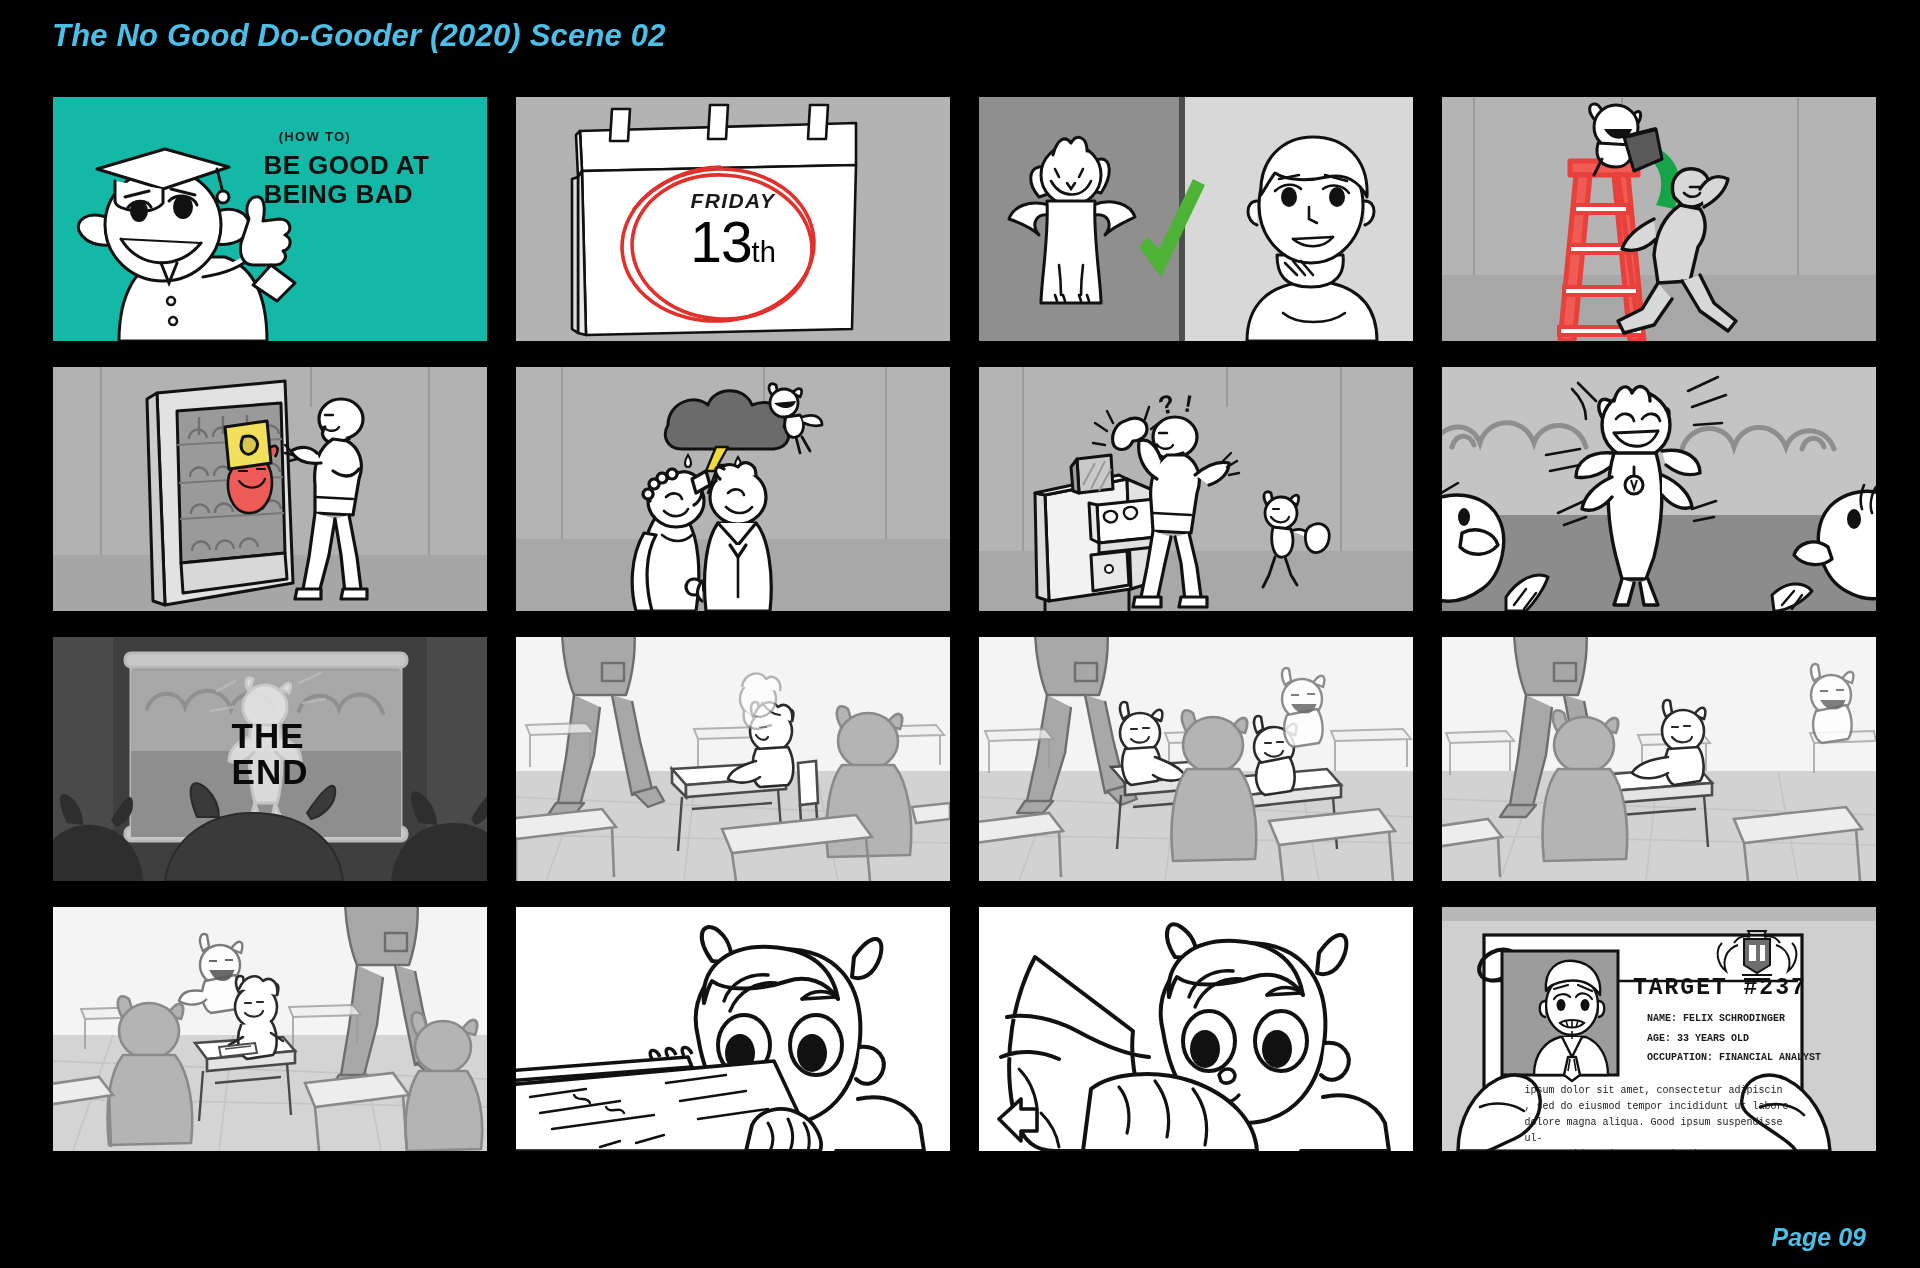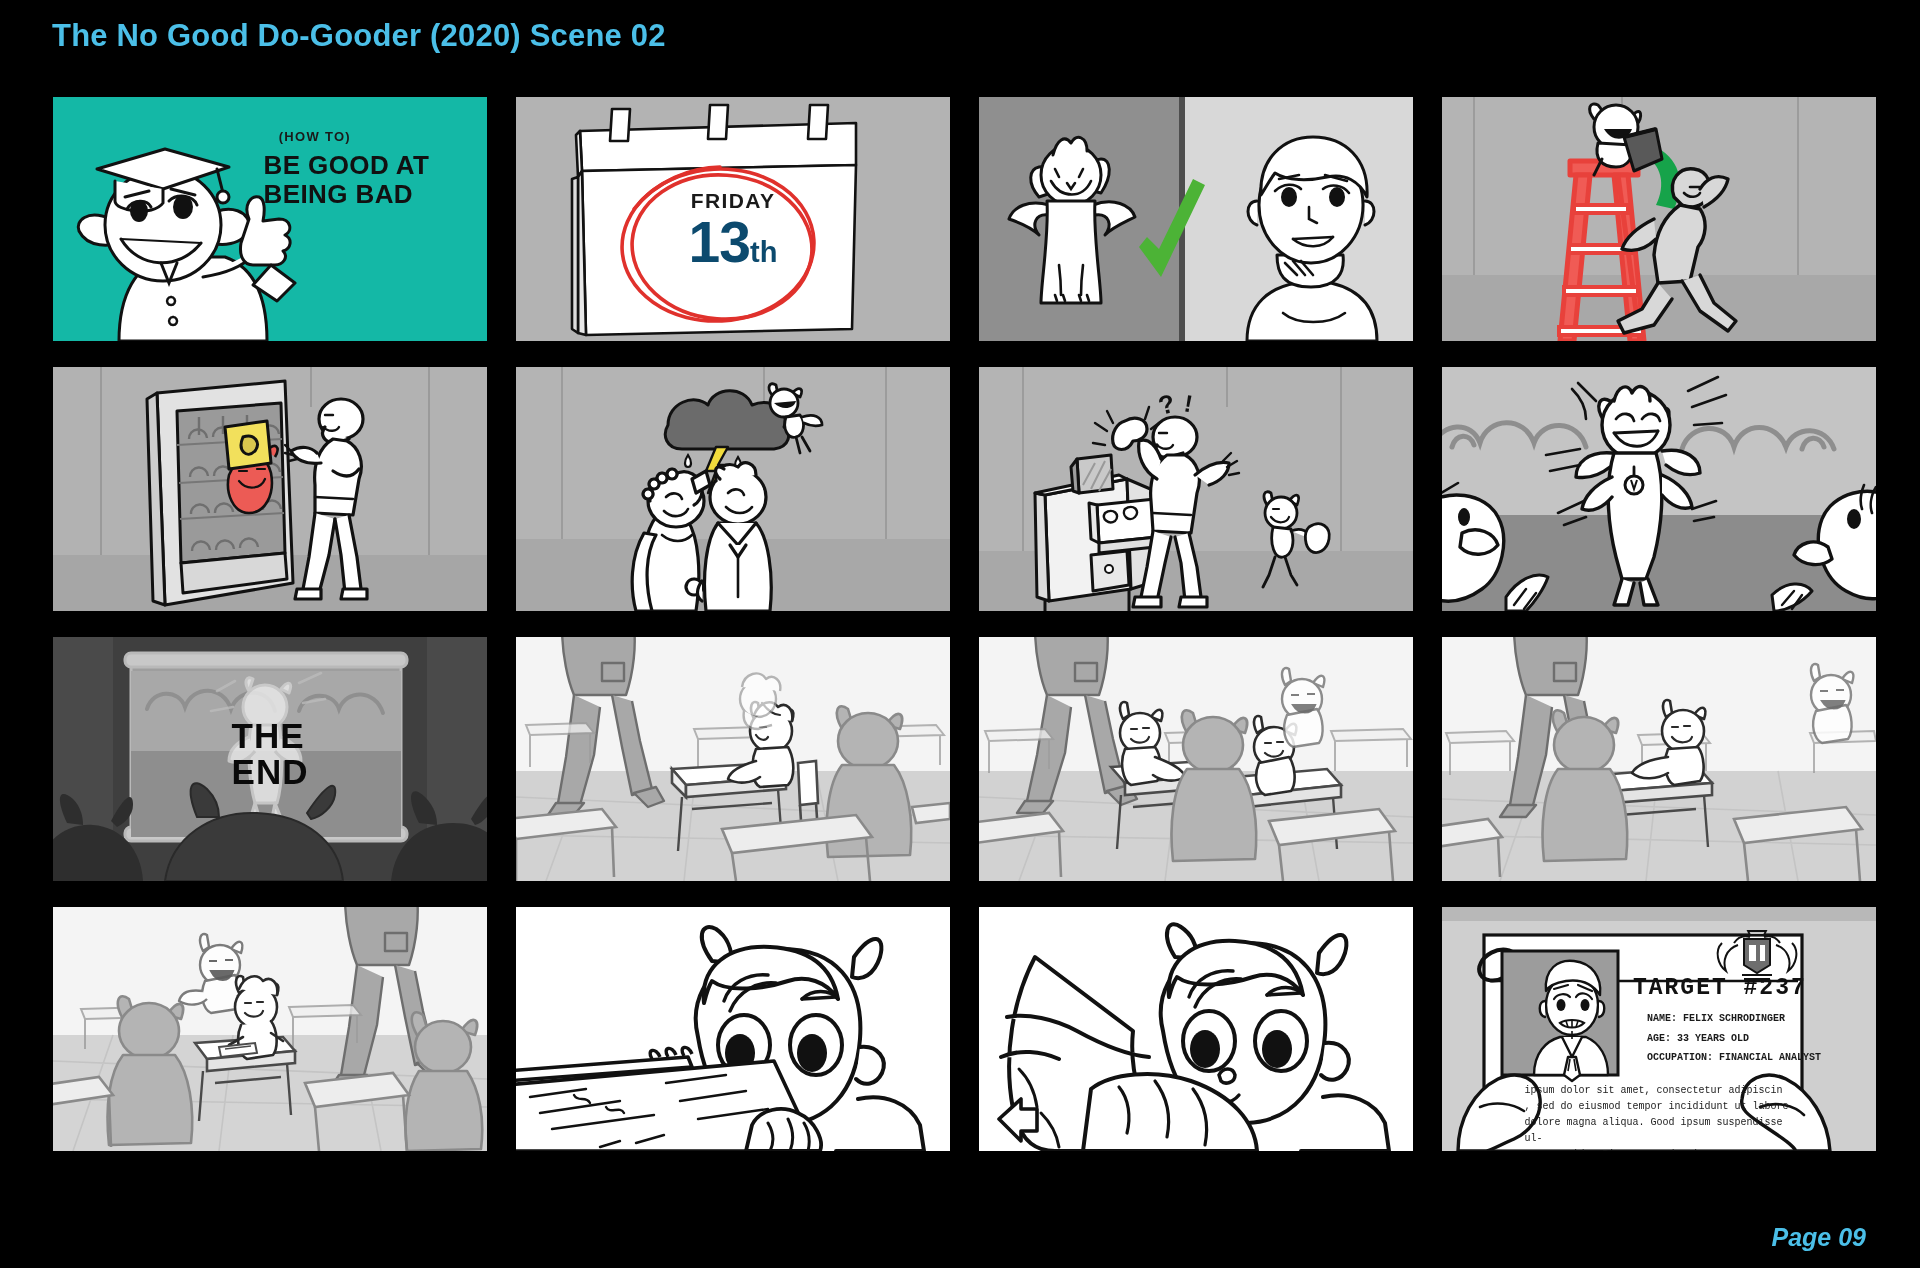--- a/index.html
+++ b/index.html
@@ -8,20 +8,21 @@
     width:1920px;height:1268px;
     background:#000000;
     font-family:"Liberation Sans", sans-serif;
     overflow:hidden;
     position:relative;
   }
   .page-title{
     position:absolute;
     left:52px; top:18px;
     font-size:31px;
+    font-style:italic;
     font-weight:bold;
     color:#4bbfe8;
     letter-spacing:.2px;
     white-space:nowrap;
   }
   .page-number{
     position:absolute;
     right:54px; bottom:16px;
     font-size:25px;
     font-style:italic;
@@ -50,25 +51,25 @@
     font-size:13px; font-weight:bold; letter-spacing:1.3px;
     color:#1a1a1a;
   }
   .p1-head{
     position:absolute; left:48.5%; top:22%;
     font-size:26px; font-weight:bold; line-height:1.12;
     letter-spacing:.4px; color:#111;
   }
   .cal-friday{
     position:absolute; left:50%; top:37.5%; transform:translateX(-50%);
-    font-size:21px; font-weight:bold; letter-spacing:1.4px; color:#1a1a1a;
+    font-size:21px; font-weight:bold; letter-spacing:1.4px; color:#1a1a1a;font-style:italic;
   }
   .cal-day{
     position:absolute; left:50%; top:46%; transform:translateX(-50%);
-    font-size:57px; font-weight:bold; color:#0c4a6e; letter-spacing:-1px;
+    font-size:57px; font-weight:normal; color:#000000; letter-spacing:-1px;
     white-space:nowrap;
   }
   .cal-day .th{font-size:29px;letter-spacing:0;}
   .theend{
     position:absolute; left:50%; top:33%; transform:translateX(-50%);
     font-size:35px; font-weight:bold;
     line-height:1.05; color:#0a0a0a; letter-spacing:1px;
   }
   
   .dossier-title{

